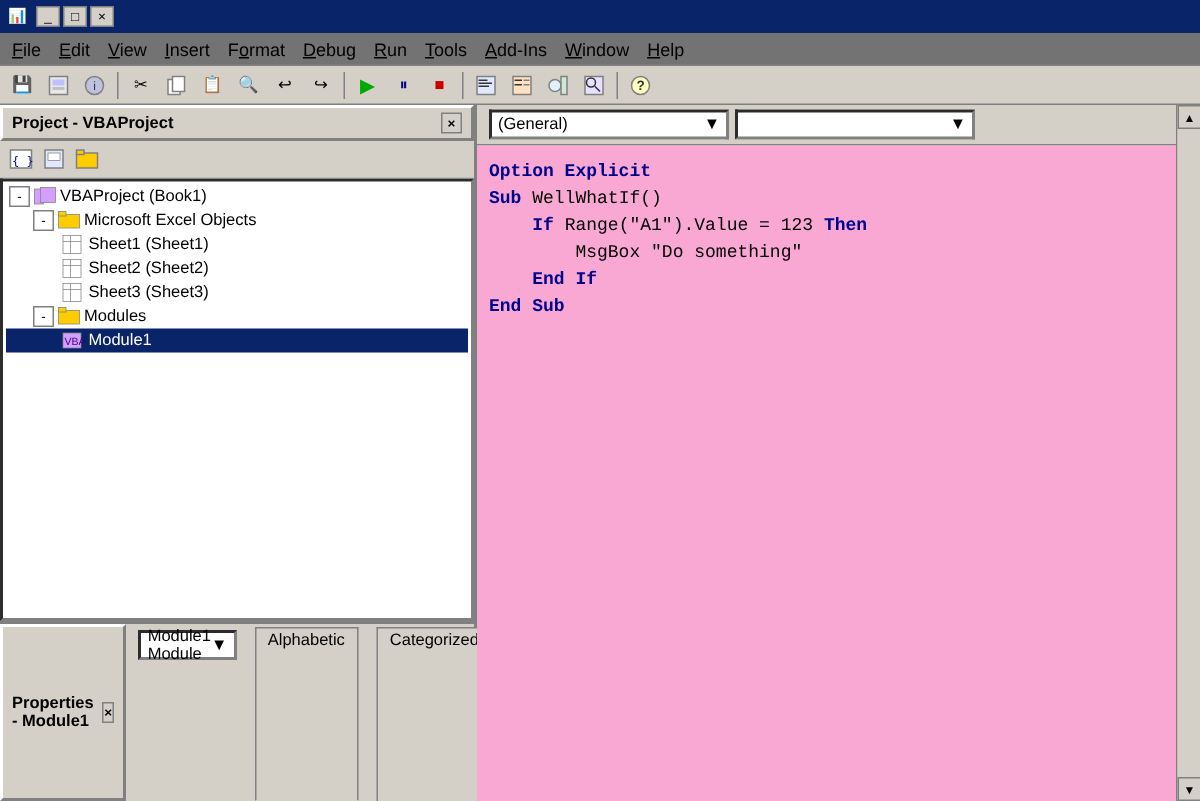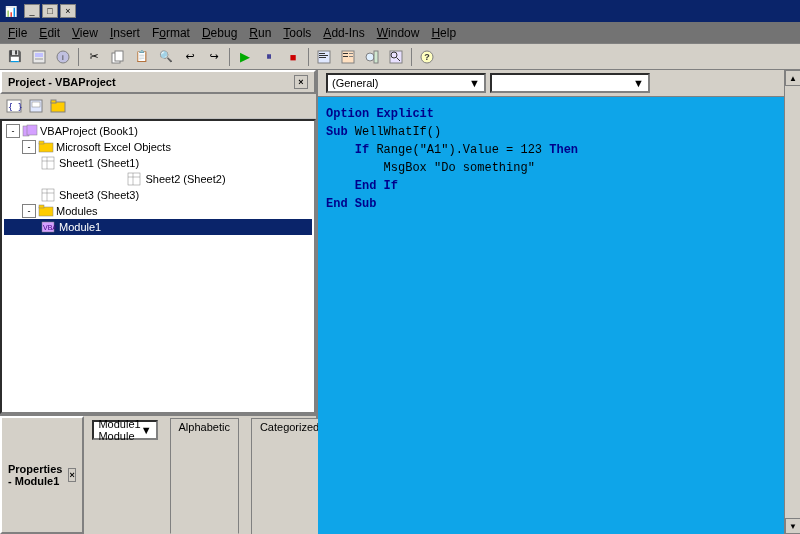--- a/index.html
+++ b/index.html
@@ -273,21 +273,21 @@
       border: 2px inset #808080;
       font-size: 11px;
       padding: 0 4px;
       display: flex;
       align-items: center;
       justify-content: space-between;
       min-width: 120px;
     }
     .code-area {
       flex: 1;
-      background: #0ea5e9;
+      background: #f9a8d4;
       padding: 8px;
       font-family: Courier New, monospace;
       font-size: 12px;
       color: black;
       overflow: auto;
       line-height: 1.5;
     }
     .code-line {
       display: block;
       white-space: pre;
@@ -453,21 +453,21 @@
 
         <div class="tree-item" style="padding-left:36px;">
           <svg width="16" height="14" viewBox="0 0 16 14" style="margin-right:3px;">
               <rect x="2" y="1" width="12" height="12" fill="white" stroke="#808080" stroke-width="0.5"></rect>
               <line x1="2" y1="5" x2="14" y2="5" stroke="#808080" stroke-width="0.5"></line>
               <line x1="7" y1="1" x2="7" y2="13" stroke="#808080" stroke-width="0.5"></line>
             </svg>
           <span>Sheet1 (Sheet1)</span>
         </div>
 
-        <div class="tree-item" style="padding-left:36px;justify-content:center;">
+        <div class="tree-item" style="padding-left:36px;">
           <svg width="16" height="14" viewBox="0 0 16 14" style="margin-right:3px;">
               <rect x="2" y="1" width="12" height="12" fill="white" stroke="#808080" stroke-width="0.5"></rect>
               <line x1="2" y1="5" x2="14" y2="5" stroke="#808080" stroke-width="0.5"></line>
               <line x1="7" y1="1" x2="7" y2="13" stroke="#808080" stroke-width="0.5"></line>
             </svg>
           <span>Sheet2 (Sheet2)</span>
         </div>
 
         <div class="tree-item" style="padding-left:36px;">
           <svg width="16" height="14" viewBox="0 0 16 14" style="margin-right:3px;">

